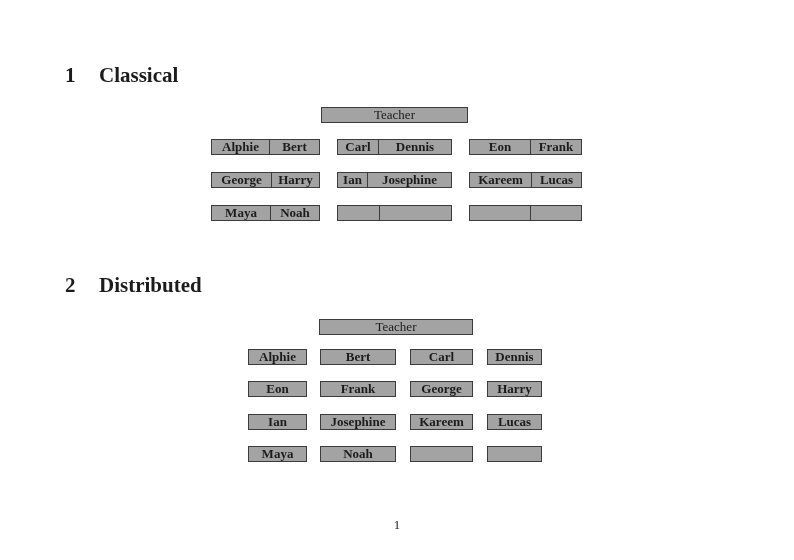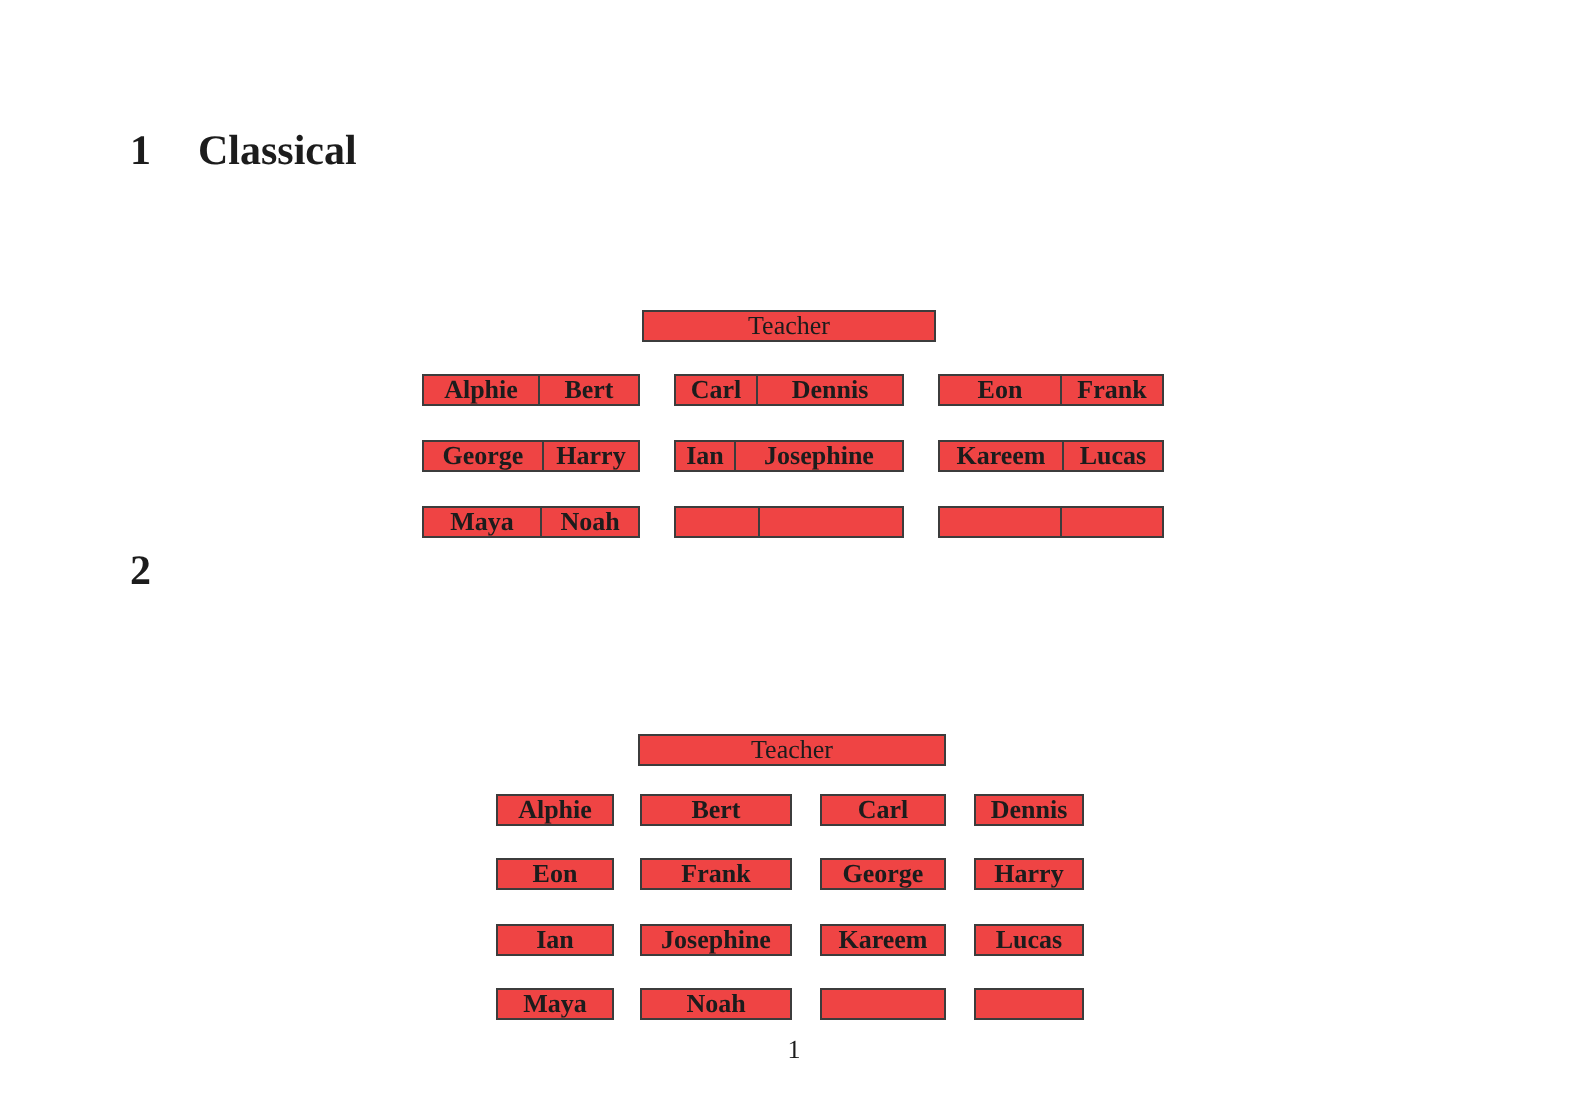--- a/index.html
+++ b/index.html
@@ -7,21 +7,21 @@
     position:relative;width:794px;height:560px;background:#ffffff;
     font-family:"Liberation Serif",serif;color:var(--ink,#1c1c1c);overflow:hidden;
   }
   .heading{
     position:absolute;left:65px;display:flex;align-items:baseline;
     font-weight:bold;font-size:21px;line-height:22px;
   }
   .sec-num{display:inline-block;width:34px;}
   .desk{
     position:absolute;display:flex;box-sizing:border-box;
-    border:1px solid var(--line,#3c3c3c);background:#ef4444;margin-top:48px;
+    border:1px solid var(--line,#3c3c3c);background:#a3a3a3;
   }
   .seat{
     display:flex;align-items:center;justify-content:center;
     box-sizing:border-box;height:100%;
     font-size:13px;line-height:14px;white-space:nowrap;overflow:hidden;font-weight:bold;
   }
   .seat.first{border-right:1px solid var(--line,#3c3c3c);}
   .seat.rest{flex:1;}
   .seat.single{width:100%;}
   .teacher-box{align-items:center;justify-content:center;font-size:13px;line-height:14px;}
@@ -74,20 +74,21 @@
         <div class="seat rest"></div>
       </div>
       <div class="desk" style="left: 469px; top: 205px; width: 113px; height: 16px;">
         <div class="seat first" style="width: 61px;"></div>
         <div class="seat rest"></div>
       </div>
     </div>
 
   <div class="heading" style="top:274px">
     <span class="sec-num">2</span>
+    <span class="sec-title">Distributed</span>
   </div>
 
   <div id="sec1">
       <div class="desk teacher-box" style="left: 319px; top: 319px; width: 154px; height: 16px;">Teacher</div>
       <div class="desk" style="left: 248px; top: 349px; width: 59px; height: 16px;">
         <div class="seat single">Alphie</div>
       </div>
       <div class="desk" style="left: 320px; top: 349px; width: 76px; height: 16px;">
         <div class="seat single">Bert</div>
       </div>

